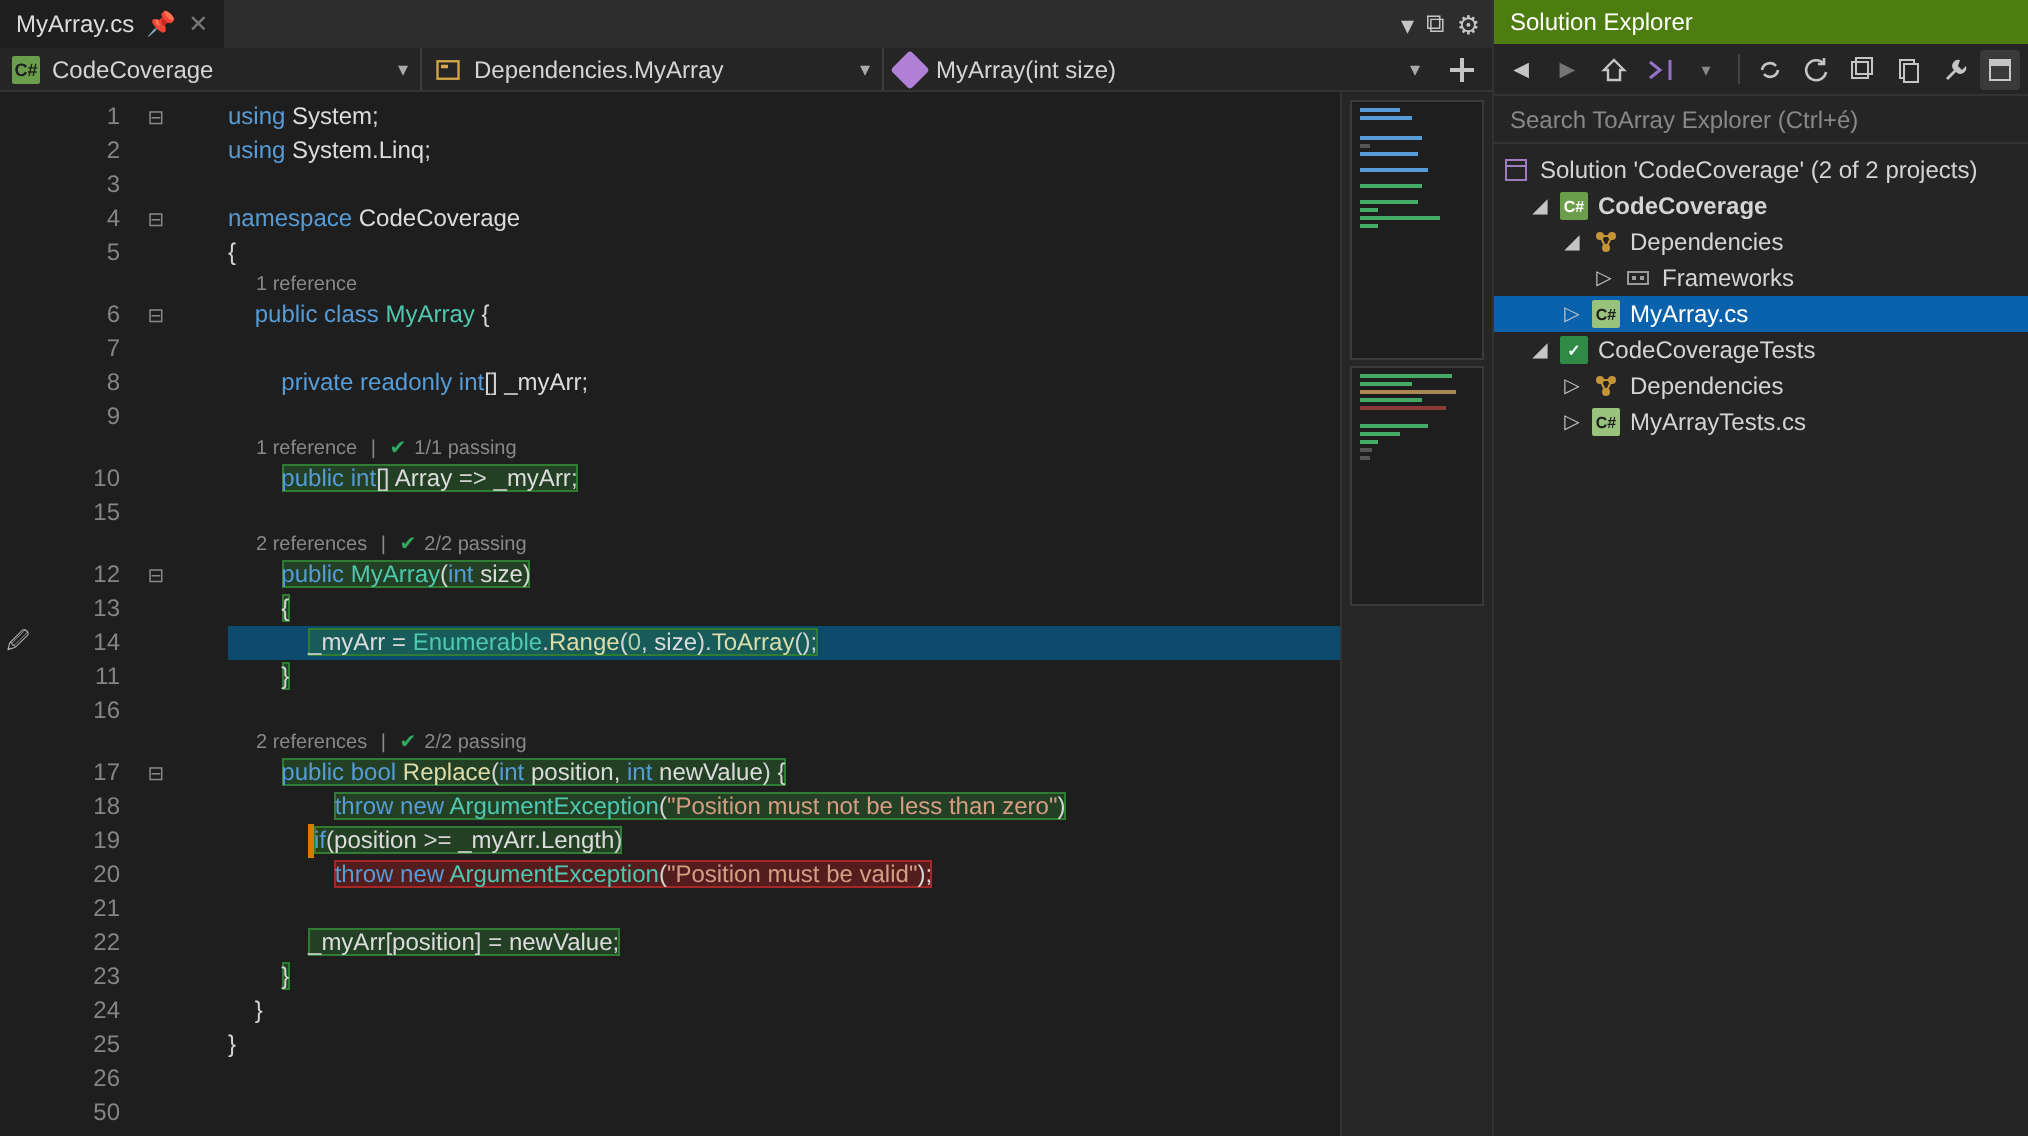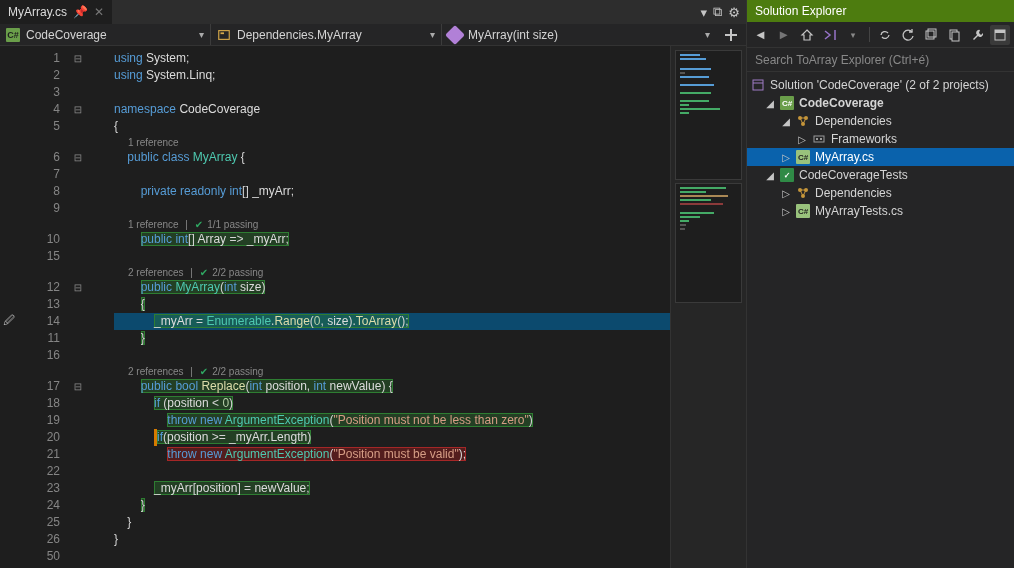--- a/index.html
+++ b/index.html
@@ -268,21 +268,20 @@
 
       <div class="codelens">        <span>2 references</span> | <span class="check">✔</span> <span>2/2 passing</span></div>
       <div class="row">        <span class="cov-green"><span class="k">public</span> <span class="t">MyArray</span><span>(</span><span class="k">int</span> <span class="id">size</span><span>)</span></span></div>
       <div class="row">        <span class="cov-green"><span>{</span></span></div>
       <div class="row active">            <span class="cov-green"><span class="id">_myArr</span><span> = </span><span class="t">Enumerable</span><span>.</span><span class="fn">Range</span><span>(</span><span class="n">0</span><span>, </span><span class="id">size</span><span>)</span><span>.</span><span class="fn">ToArray</span><span>(</span><span>)</span><span>;</span></span></div>
       <div class="row">        <span class="cov-green"><span>}</span></span></div>
       <div class="row"></div>
 
       <div class="codelens">        <span>2 references</span> | <span class="check">✔</span> <span>2/2 passing</span></div>
       <div class="row">        <span class="cov-green"><span class="k">public</span> <span class="k">bool</span> <span class="fn">Replace</span><span>(</span><span class="k">int</span> <span class="id">position</span><span>, </span><span class="k">int</span> <span class="id">newValue</span><span>)</span><span> {</span></span></div>
-      <div class="row">            <span class="cov-green"><span class="k">if</span><span> (</span><span class="id">position</span><span> &lt; </span><span class="n">0</span><span>)</span></span></div>
       <div class="row">                <span class="cov-green"><span class="k">throw</span> <span class="k">new</span> <span class="t">ArgumentException</span><span>(</span><span class="s">"Position must not be less than zero"</span><span>)</span></span></div>
       <div class="row">            <span class="cov-orange-bar"></span><span class="cov-green"><span class="k">if</span><span>(</span><span class="id">position</span><span> &gt;= </span><span class="id">_myArr</span><span>.</span><span class="id">Length</span><span>)</span></span></div>
       <div class="row">                <span class="cov-red"><span class="k">throw</span> <span class="k">new</span> <span class="t">ArgumentException</span><span>(</span><span class="s">"Position must be valid"</span><span>)</span><span>;</span></span></div>
       <div class="row"></div>
       <div class="row">            <span class="cov-green"><span class="id">_myArr</span><span>[</span><span class="id">position</span><span>]</span><span> = </span><span class="id">newValue</span><span>;</span></span></div>
       <div class="row">        <span class="cov-green"><span>}</span></span></div>
       <div class="row">    <span>}</span></div>
       <div class="row"><span>}</span></div>
       <div class="row"></div>
     </div>

